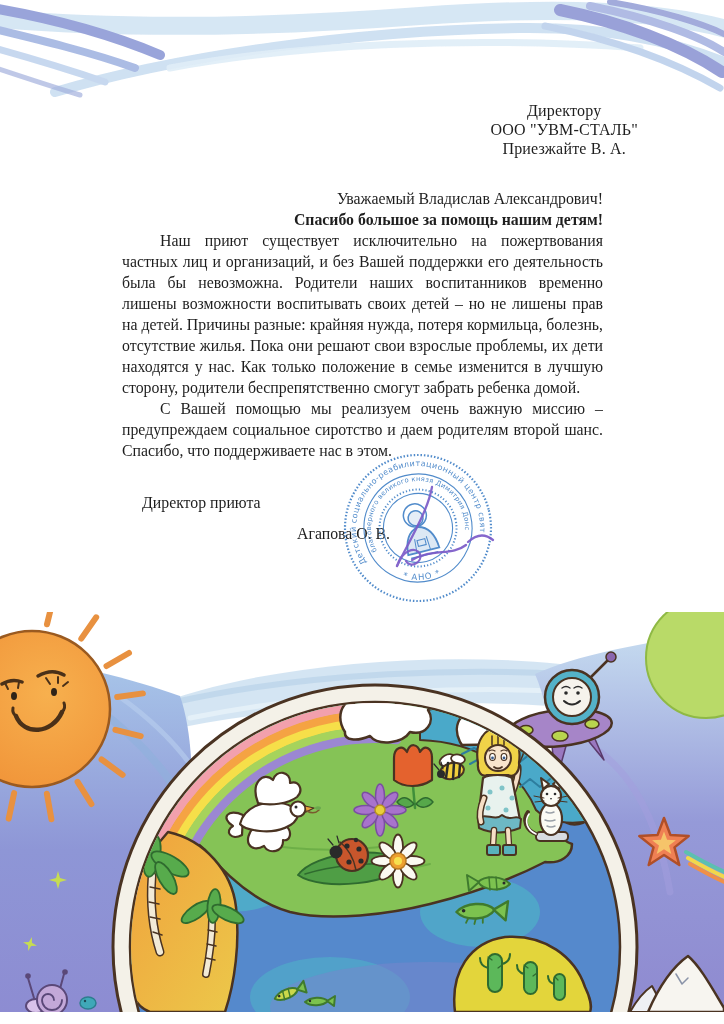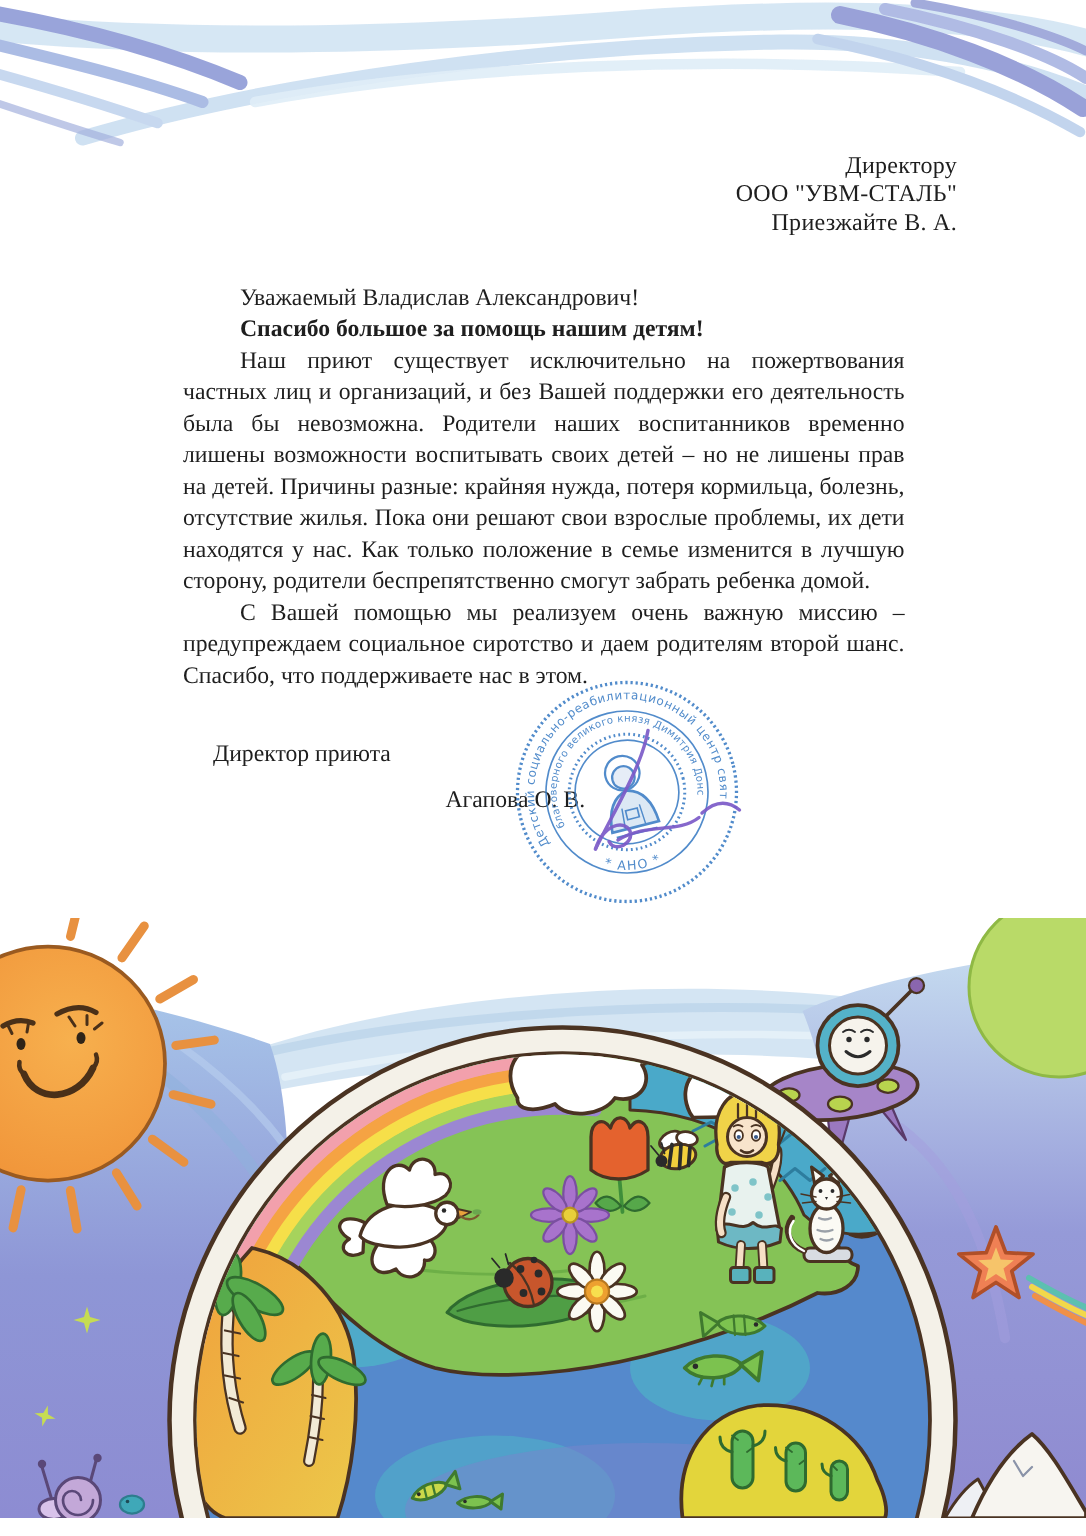--- a/index.html
+++ b/index.html
@@ -8,27 +8,27 @@
     background:#ffffff; overflow:hidden;
     font-family:"Liberation Serif", serif; color:#1e1e1e;
   }
   svg { display:block; }
   .sky-svg   { position:absolute; top:0; left:0; }
   .art-svg   { position:absolute; top:612px; left:0; }
   .stamp-svg { position:absolute; top:452px; left:340px; }
 
   .recipient {
     position:absolute; top:101px; right:86px;
-    text-align:right; font-size:16px; line-height:19px; letter-spacing:.2px;
+    text-align:center; font-size:16px; line-height:19px; letter-spacing:.2px;
   }
   .body-text {
     position:absolute; top:188px; left:122px; width:481px;
     font-size:15.8px; line-height:21px;
   }
-  .body-text p { margin:0; text-indent:38px; }
+  .body-text p { margin:0; text-indent:38px;text-align:right; }
   .body-text p.just { text-align:justify; }
   .headline { font-weight:bold; }
   .sig-block { margin-top:31px; margin-left:20px; text-indent:0; }
   .sig-block div { text-indent:0; }
   .signatory { margin-top:10px; margin-left:155px; text-indent:0; }
 </style>
 </head>
 <body>
 
 <div class="page">

